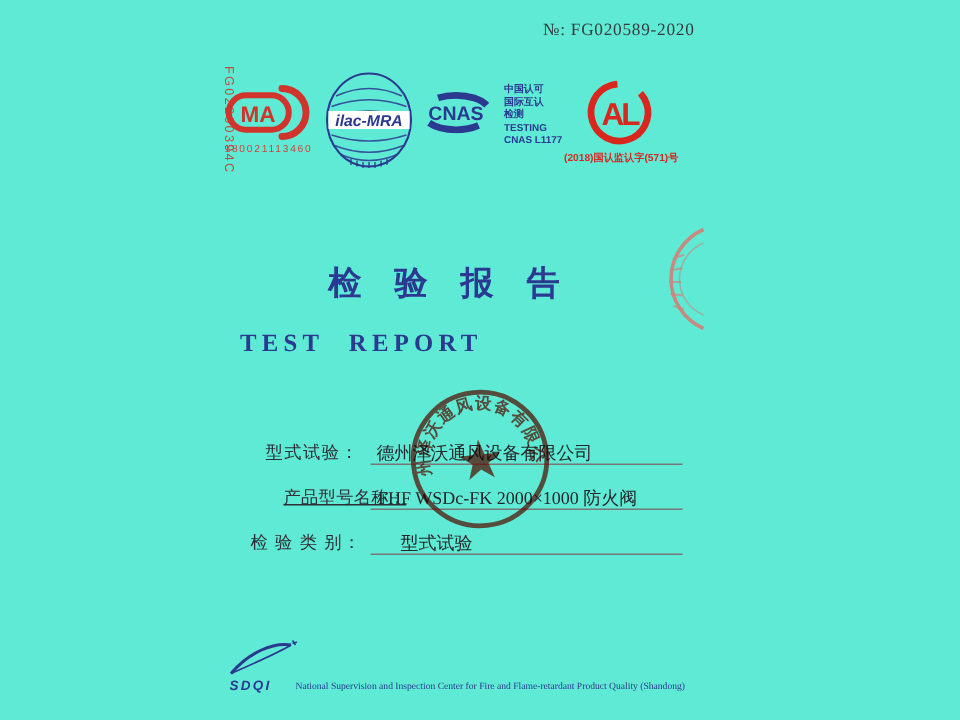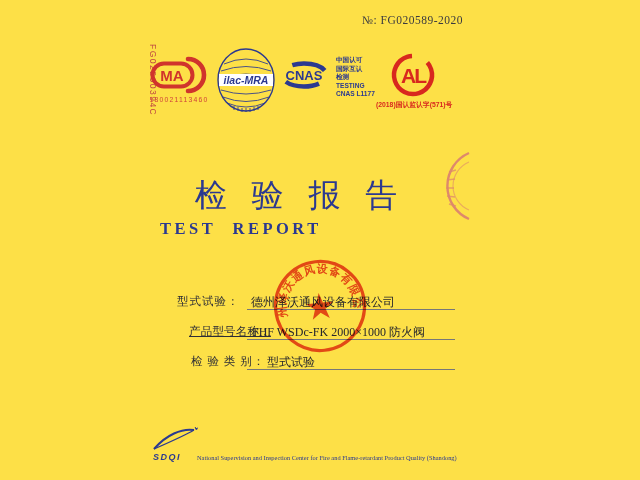--- a/index.html
+++ b/index.html
@@ -1,31 +1,31 @@
 <!DOCTYPE html>
 <html><head>
 <meta charset="utf-8">
 <style>
   html,body{margin:0;padding:0;background:#fff;}
-  #page{position:relative;width:640px;height:480px;background:#fde047;overflow:hidden;
+  #page{position:relative;width:640px;height:480px;background:#5eead4;overflow:hidden;
         font-family:"Liberation Serif","DejaVu Serif",serif;}
   .abs{position:absolute;}
   #report-no{left:362px;top:14px;font-size:11.5px;color:#3a3a40;letter-spacing:.5px;}
   #side-code{left:158px;top:44px;transform:rotate(90deg);transform-origin:0 0;
              font-size:8.5px;color:#c04a42;letter-spacing:1.5px;font-family:"Liberation Sans",sans-serif;}
   #cma-logo{left:150px;top:56px;}
   #cma-no{left:144px;top:96px;width:70px;text-align:center;font-size:6.8px;letter-spacing:1.2px;
           color:#d0443a;font-family:"Liberation Sans",sans-serif;}
   #ilac-logo{left:216px;top:48px;}
   #cnas-logo{left:279px;top:61px;}
   #cnas-desc{left:336px;top:56px;font-size:6.6px;line-height:8.6px;color:#2b3990;
              font-family:"Liberation Sans",sans-serif;font-weight:bold;}
   #cal-logo{left:389px;top:52px;}
   #cal-text{left:376px;top:100px;font-size:6.8px;color:#d8281e;font-family:"Liberation Sans",sans-serif;font-weight:bold;}
-  #title-zh{left:160px;top:174px;width:280px;text-align:center;font-size:32px;font-weight:normal;
+  #title-zh{left:160px;top:174px;width:280px;text-align:center;font-size:22px;font-weight:bold;
             color:#2b3990;letter-spacing:8px;font-family:"Liberation Sans","DejaVu Sans",sans-serif;}
   #title-en{left:160px;top:219px;width:280px;text-align:left;font-size:16.5px;font-weight:bold;
             color:#2b3990;letter-spacing:3.5px;word-spacing:9px;}
   .field-label{font-size:11.5px;color:#2e2e36;letter-spacing:1px;}
   .field-value{font-size:12px;color:#26262c;}
   .underline{height:1px;background:#777;width:208px;left:247px;}
   #edge-stamp{left:436px;top:150px;opacity:.85;}
   #main-stamp{left:264px;top:250px;mix-blend-mode:multiply;}
   #footer-logo{left:150px;top:423px;}
   #footer-zh{left:197px;top:431px;font-size:12.5px;font-weight:bold;color:#2b3990;letter-spacing:-.2px;
@@ -94,21 +94,21 @@
   </svg>
 
   <div class="abs field-label" style="left:177px;top:294px;">型式试验：</div>
   <div class="abs field-value" style="left:251px;top:294px;">德州泽沃通风设备有限公司</div>
   <div class="abs underline" style="top:309px;"></div>
 
   <div class="abs field-label" style="left:189px;top:324px;letter-spacing:.2px;text-decoration:underline;">产品型号名称：</div>
   <div class="abs field-value" style="left:252px;top:324px;">FHF WSDc-FK 2000×1000 防火阀</div>
   <div class="abs underline" style="top:339px;"></div>
 
-  <div class="abs field-label" style="left:191px;top:354px;">检 验 类 别：</div>
+  <div class="abs field-label" style="left:167px;top:354px;">检 验 类 别：</div>
   <div class="abs field-value" style="left:267px;top:354px;">型式试验</div>
   <div class="abs underline" style="top:369px;"></div>
 
   <svg id="main-stamp" class="abs" width="112" height="112" viewBox="0 0 112 112">
     <g opacity=".87" transform="rotate(-6 56 56)">
       <circle cx="56" cy="56" r="44.5" fill="none" stroke="#e03a2e" stroke-width="3.2"></circle>
       <defs>
         <path id="sealArc" d="M24,68 A34,34 0 1 1 88,68" fill="none"></path>
       </defs>
       <text font-size="11" font-weight="bold" fill="#e03a2e" letter-spacing="1" font-family="Liberation Sans,sans-serif">

